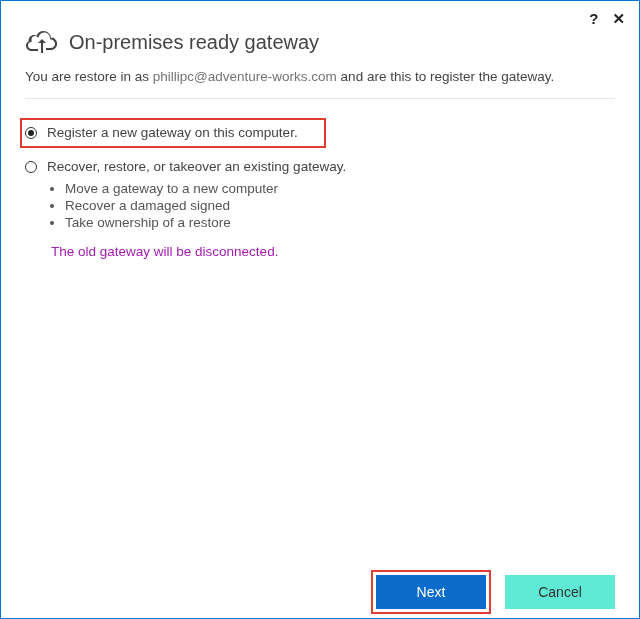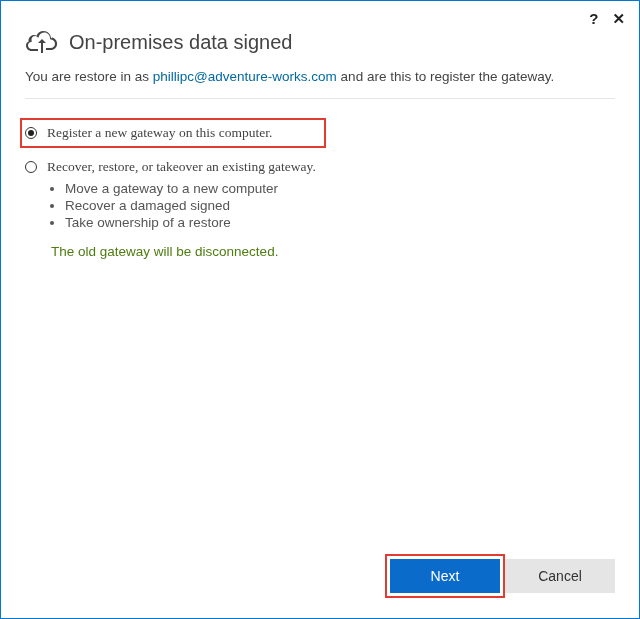--- a/index.html
+++ b/index.html
@@ -46,21 +46,21 @@
     font-size: 20px;
     font-weight: 400;
     color: #444;
     margin: 0;
   }
   .status-line {
     margin-top: 14px;
     font-size: 13.5px;
     color: #444;
   }
-  .status-email { color: #0369a1; }
+  .status-email { color: #737373; }
   hr.divider {
     border: none;
     border-top: 1px solid #e6e6e6;
     margin: 14px 0 26px 0;
   }
   .options {
     display: flex;
     flex-direction: column;
     gap: 18px;
     font-size: 13.5px;
@@ -98,39 +98,40 @@
     background: #fff;
   }
   .radio.selected::after {
     content: "";
     width: 6px;
     height: 6px;
     background: #222;
     border-radius: 50%;
   }
   .option-body { flex: 1; }
-  .option-label { line-height: 1.2; font-family: Liberation Serif, serif; }
+  .option-label { line-height: 1.2; }
   .sublist {
     margin: 6px 0 14px 4px;
     padding-left: 14px;
     color: #555;
   }
   .sublist li {
     list-style: disc;
     margin: 2px 0;
   }
   .disconnect-note {
     margin-left: 4px;
-    color: #4d7c0f;
+    color: #a21caf;
   }
   .footer {
     position: absolute;
     right: 24px;
-    bottom: 20px;
-    display: flex;
+    bottom: 4px;
+    display: flex;
+    gap: 14px;
     align-items: center;
   }
   .btn {
     width: 110px;
     height: 34px;
     display: flex;
     align-items: center;
     justify-content: center;
     font-size: 14px;
     cursor: pointer;
@@ -139,41 +140,41 @@
   .btn-primary-wrap {
     position: relative;
     padding: 3px;
     border: 2px solid #e03c31;
   }
   .btn-primary {
     background: #0b6bcb;
     color: #fff;
   }
   .btn-secondary {
-    background: #e5e5e5;
+    background: #5eead4;
     color: #333;
   }
   .cloud-svg { flex-shrink: 0; }
 </style>
 </head>
 <body>
 
 <div class="window">
 
   <div class="titlebar-controls">
     <span class="title-btn">?</span>
     <span class="title-btn">✕</span>
   </div>
 
   <div class="header">
     <svg class="cloud-svg" width="34" height="26" viewBox="0 0 34 26">
       <path d="M26 9.5c0-4.1-3.4-7.5-7.5-7.5-3.2 0-5.9 2-6.9 4.8C10.9 6.3 10 6 9 6c-3 0-5.5 2.5-5.5 5.5 0 .3 0 .6.1.9C1.9 13 1 14.6 1 16.5 1 19.5 3.5 22 6.5 22H13v-2H6.5C4.6 20 3 18.4 3 16.5c0-1.6 1.1-3 2.6-3.4l1.2-.3-.2-1.2c-.1-.4-.1-.7-.1-1.1C6.5 8.6 8.1 7 10 7c.9 0 1.7.3 2.3.9l1 .9.5-1.3C14.6 5 16.9 3.5 19.5 3.5c3 0 5.5 2.5 5.5 5.5v1.3l1.3.2c2.1.3 3.7 2.1 3.7 4.3 0 2.4-1.9 4.3-4.3 4.3H21v2h4.8c3.5 0 6.3-2.8 6.3-6.3 0-3.1-2.2-5.6-5.1-6.2z" fill="#444"></path>
       <path d="M17 10l-4 4h3v10h2V14h3l-4-4z" fill="#444"></path>
     </svg>
-    <h1>On-premises data signed</h1>
+    <h1>On-premises ready gateway</h1>
   </div>
 
   <div class="status-line">
     <span>You are restore in as </span><span class="status-email">phillipc@adventure-works.com</span><span> and are this to register the gateway.</span>
   </div>
 
   <hr class="divider">
 
   <div class="options">
 

